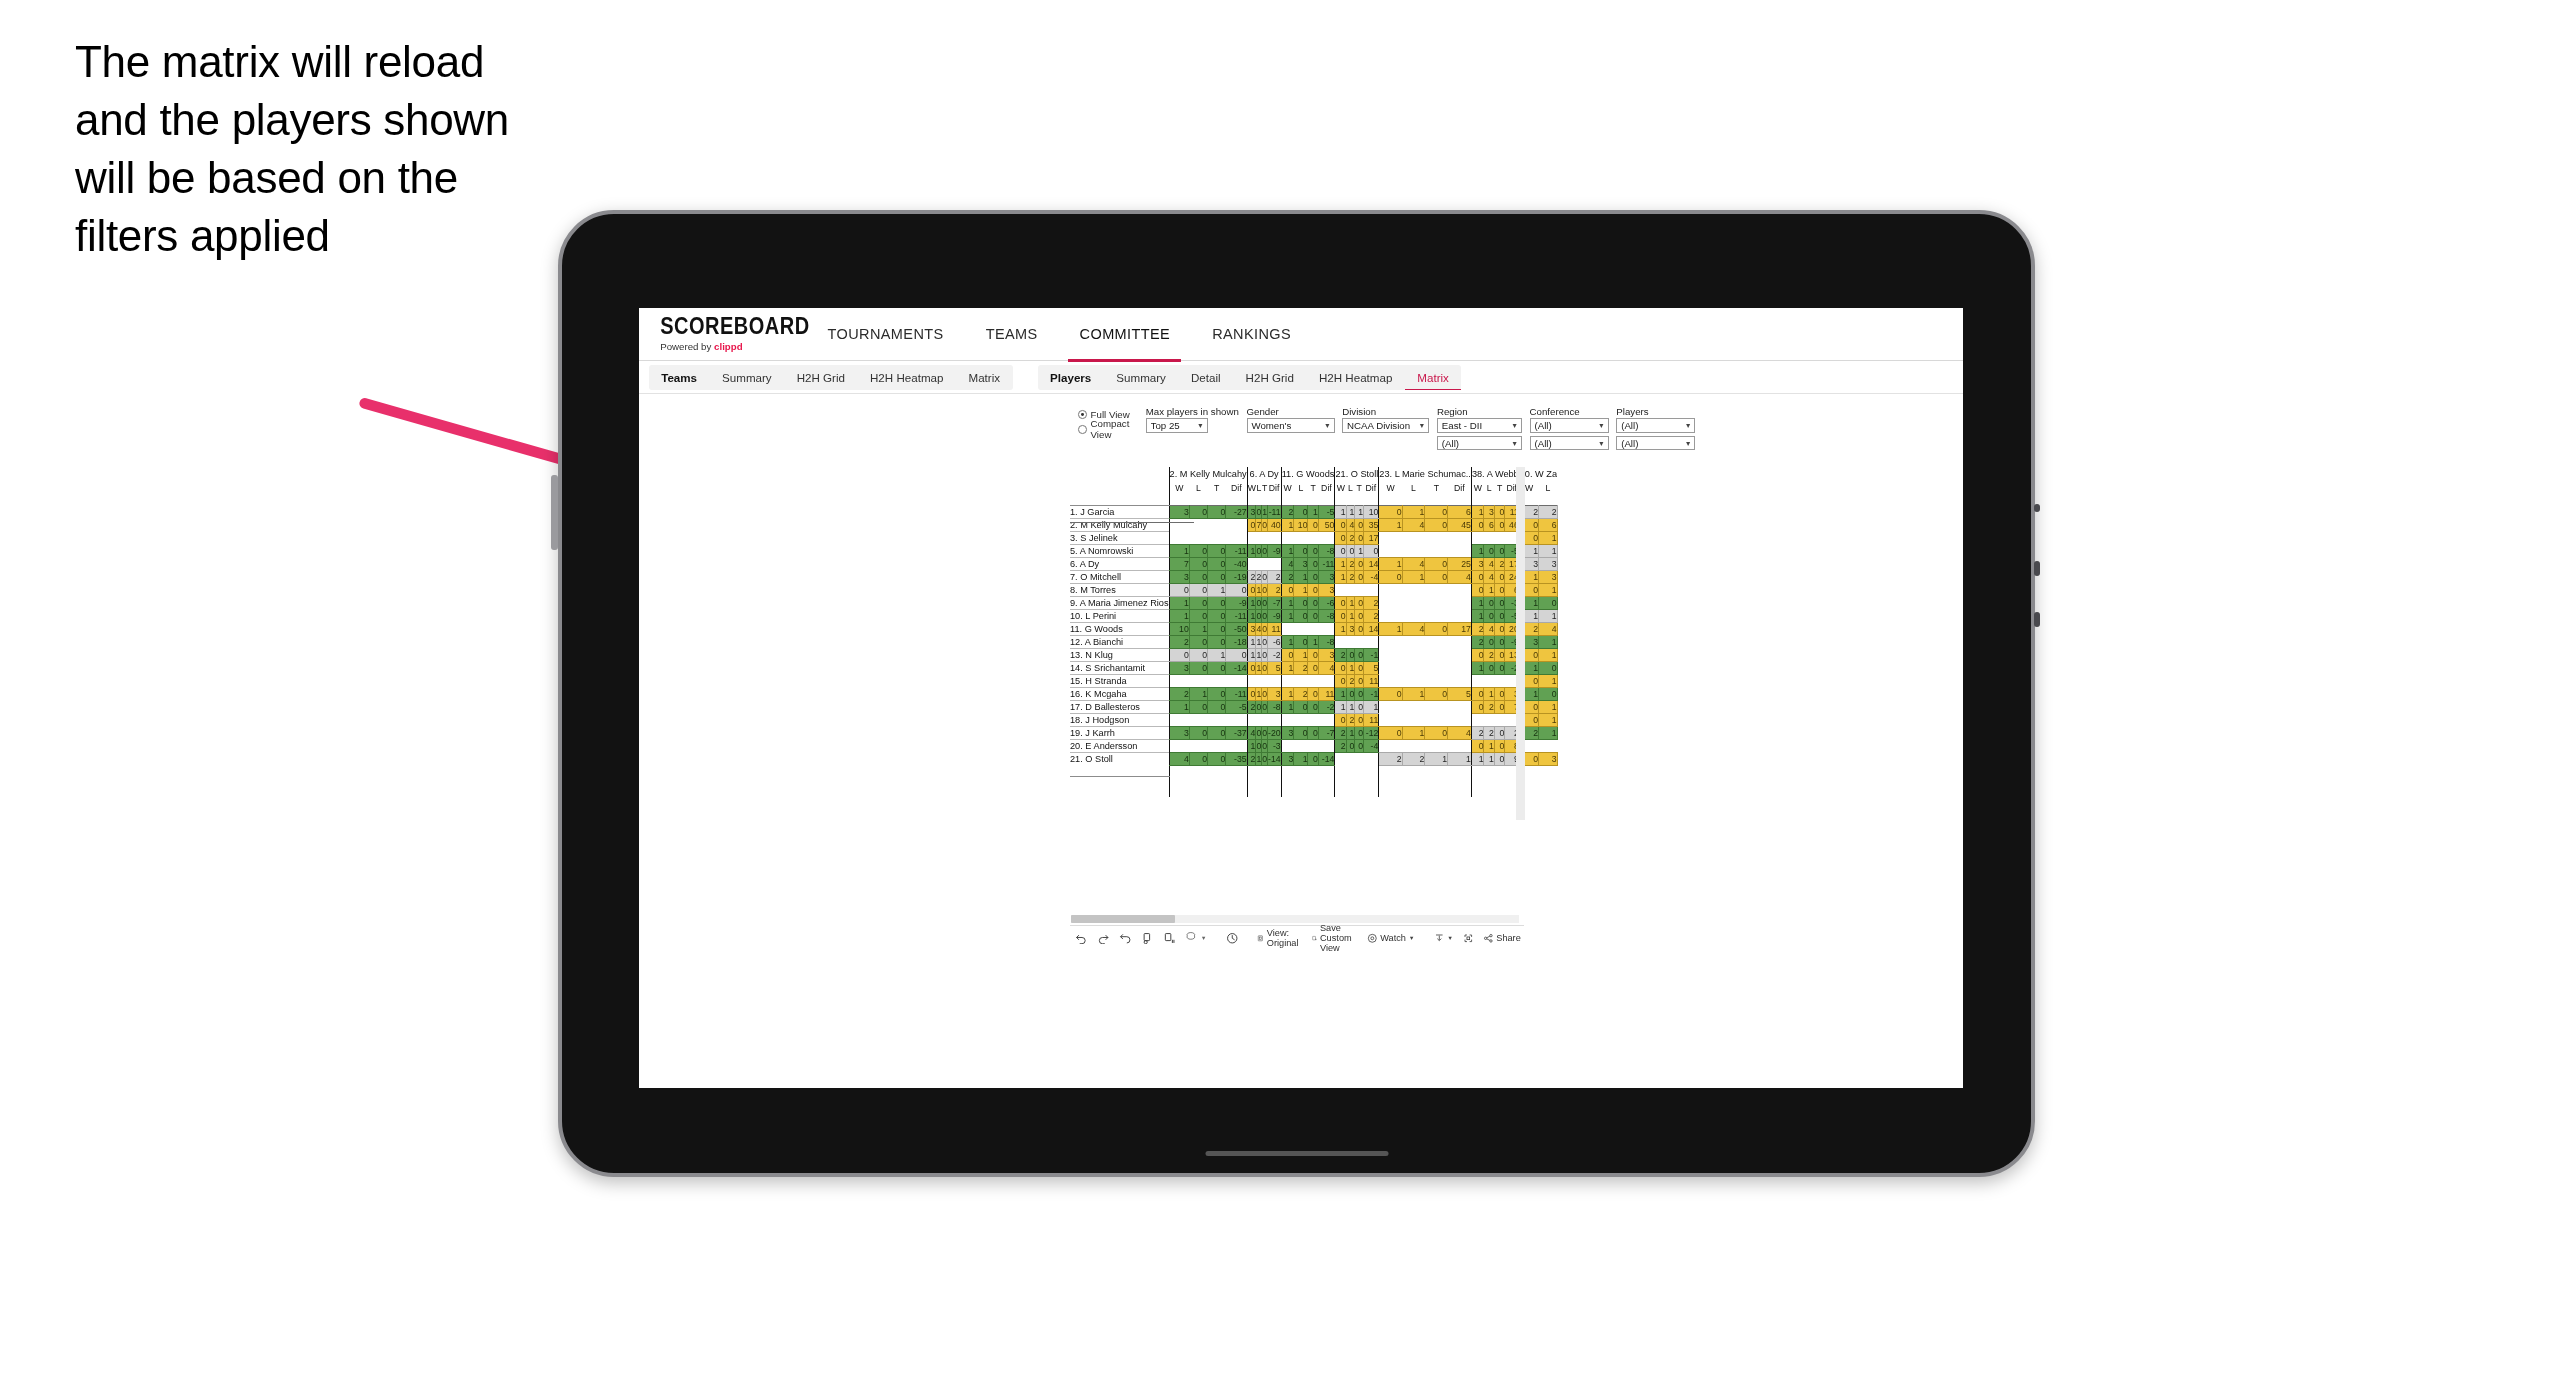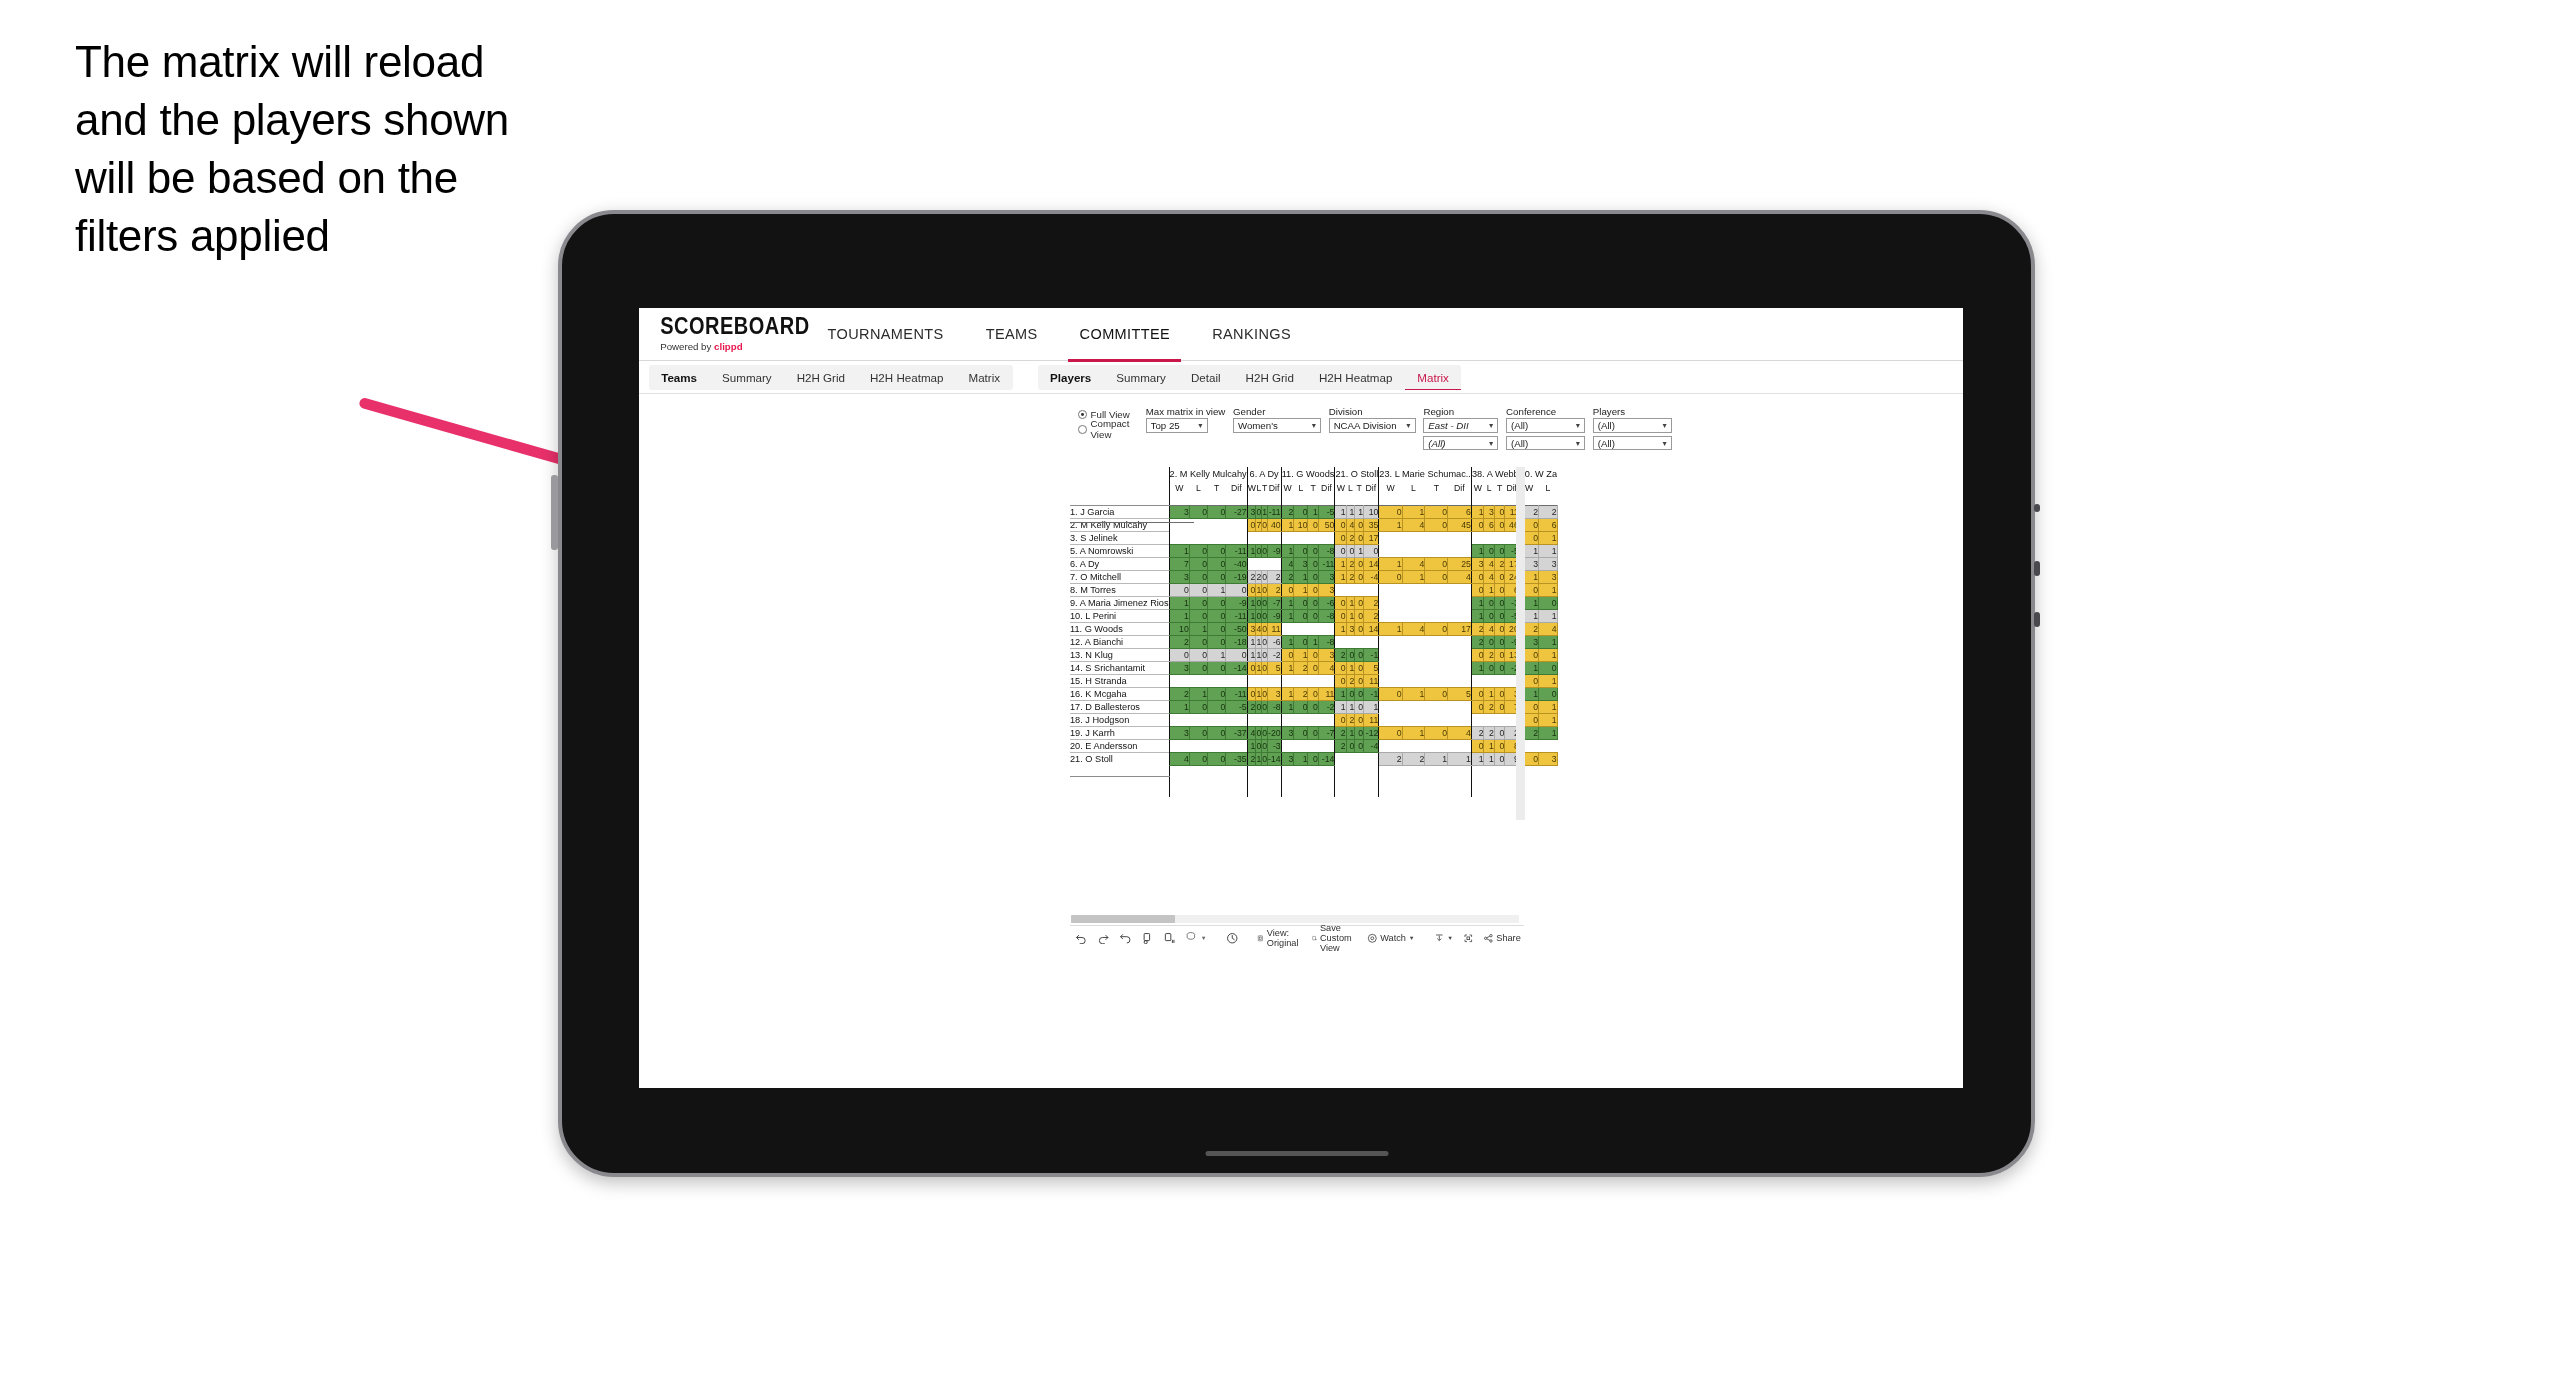--- a/index.html
+++ b/index.html
@@ -117,21 +117,21 @@
   .fsel {
     height: 14.5px; border:1px solid #9a9a9a; background:#fff;
     display:flex; align-items:center; justify-content:space-between;
     padding: 0 2.9px 0 3.9px; font-size:9.7px; color:#1a1a1a; margin-bottom:2.9px;
   }
   .fsel .cap { white-space:nowrap; overflow:hidden; }
   .fsel .caret { font-size:6.8px; color:#444; margin-left:5.8px; }
   .w-maxp { width: 62px; }
   .w-gender { width: 88px; }
   .w-div { width: 87px; }
-  .w-region { width: 75px; font-style: italic; }
+  .w-region { width: 85px; }
   .w-conf { width: 79px; }
   .w-players { width: 79px; }
 
   
   #matrix-wrap {
     position:absolute; left: 431px; top: 73px; width: 446px;
   }
   table.matrix { border-collapse: collapse; font-size: 8.7px; color:#222; table-layout:fixed; }
   table.matrix td, table.matrix th { padding:0; }
 
@@ -272,21 +272,21 @@
             <span class="radio on"></span>
             <span class="radio-label">Full View</span>
           </div>
           <div class="radio-row">
             <span class="radio"></span>
             <span class="radio-label">Compact View</span>
           </div>
         </div>
 
         <div class="fgroup">
-          <span class="flabel">Max matrix in view</span>
+          <span class="flabel">Max players in shown</span>
           <div class="fsel w-maxp">
             <span class="cap">Top 25</span>
             <span class="caret">▼</span>
           </div>
         </div>
 
         <div class="fgroup">
           <span class="flabel">Gender</span>
           <div class="fsel w-gender">
             <span class="cap">Women's</span>

